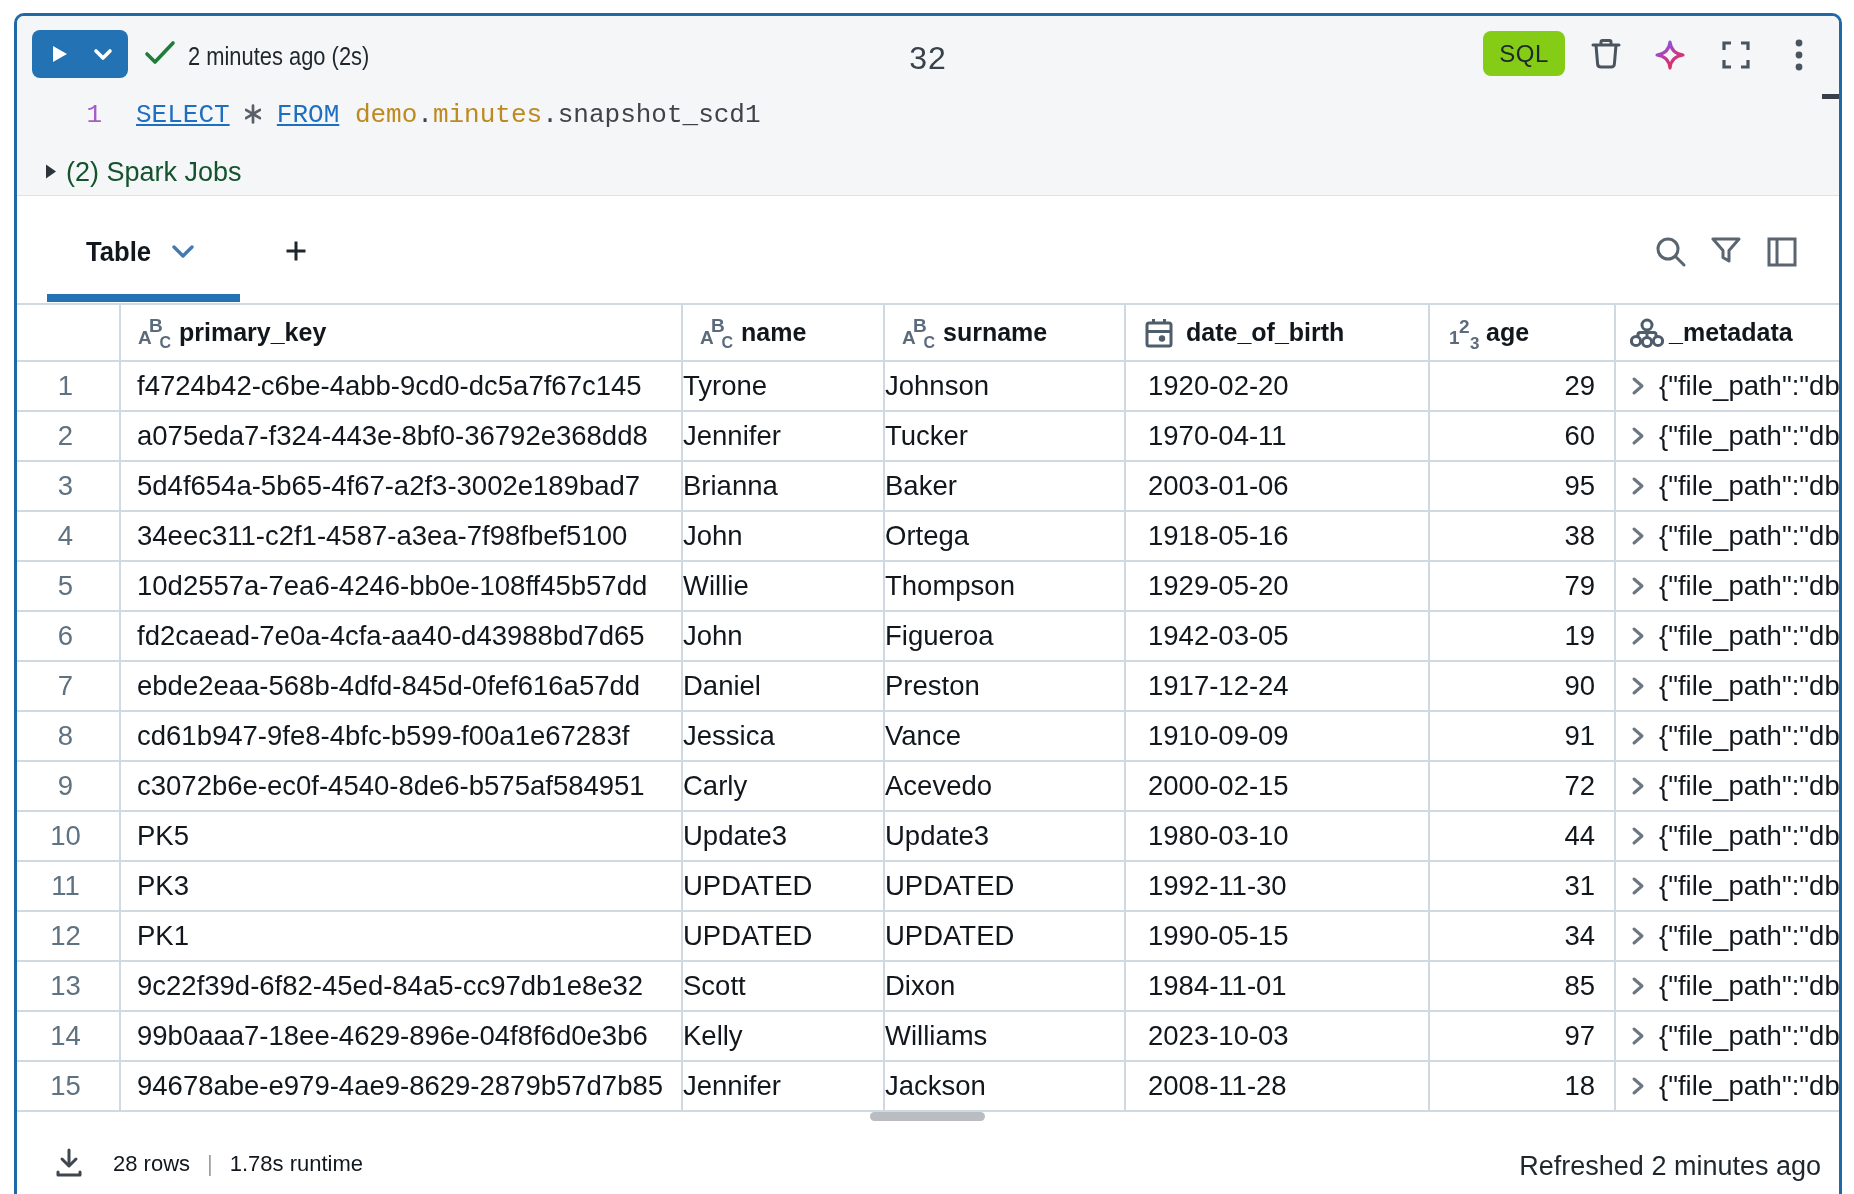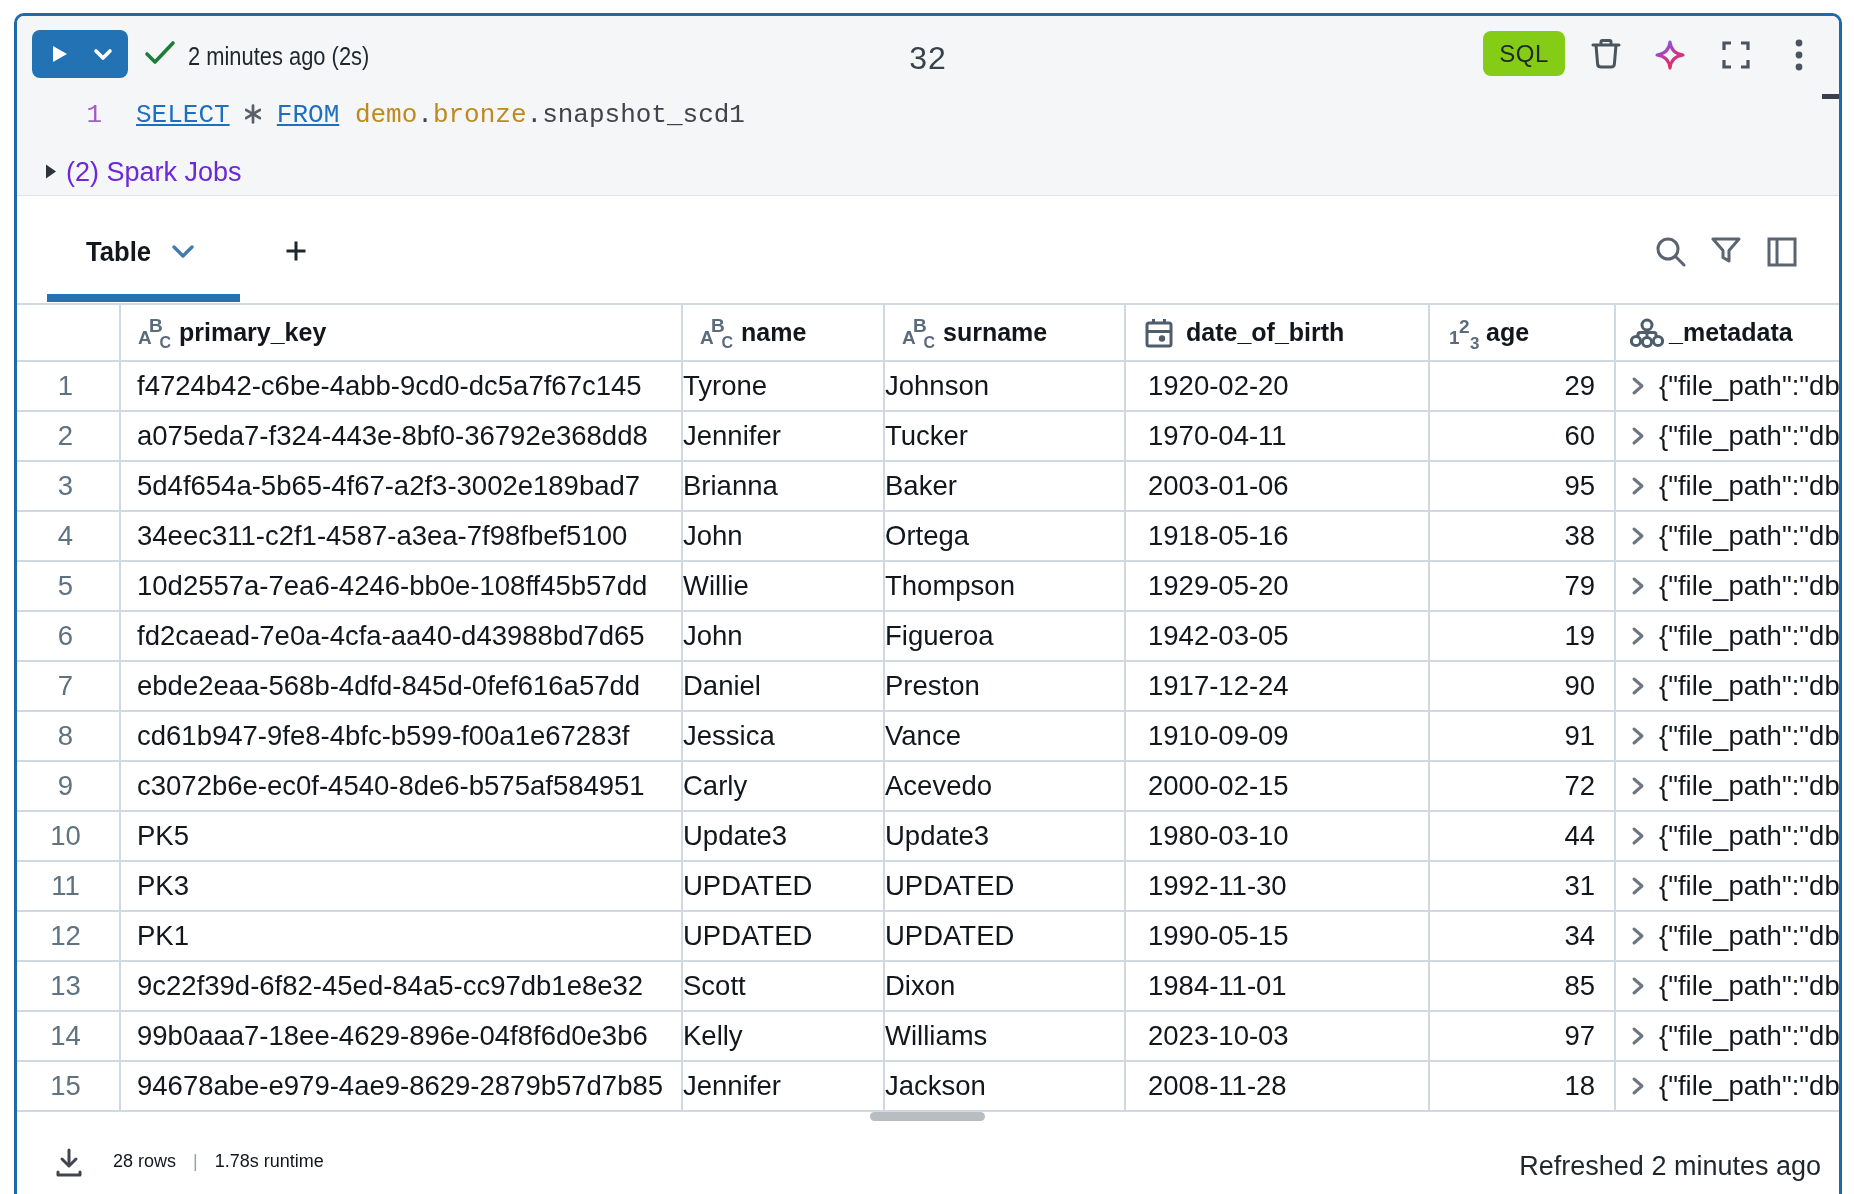--- a/index.html
+++ b/index.html
@@ -10,21 +10,21 @@
   .graytop{position:absolute;left:17px;top:16px;width:1822px;height:180px;
     background:#F4F6F8;border-radius:7px 7px 0 0;border-bottom:1px solid #DEE2E7;box-sizing:border-box;}
   .runbtn{position:absolute;left:32px;top:30px;width:96px;height:48px;background:#2272B4;border-radius:8px;}
   .sqlpill{position:absolute;left:1483px;top:31px;width:82px;height:45px;background:#84cc16;border-radius:8px;
     color:#1F272D;font-size:24px;line-height:45px;text-align:center;letter-spacing:0.5px;}
   .ts{position:absolute;left:188px;top:41px;font-size:26px;color:#1F272D;transform:scaleX(0.842);transform-origin:0 50%;white-space:nowrap;}
   .cellnum{position:absolute;left:900px;top:40px;width:56px;text-align:center;font-size:32px;letter-spacing:1px;color:#39424B;}
   .codeline{position:absolute;left:0;top:100px;font-family:"Liberation Mono",monospace;font-size:26px;color:#3F444B;white-space:pre;}
   .lnum{position:absolute;left:60px;top:100px;width:42px;text-align:right;font-family:"Liberation Mono",monospace;font-size:26px;color:#A35BC9;}
   .kw{color:#1E6FC0;text-decoration:underline;} .id{color:#BE8A1F;}
-  .sparkrow{position:absolute;left:66px;top:157px;font-size:27px;color:#6d28d9;}
+  .sparkrow{position:absolute;left:66px;top:157px;font-size:27px;color:#14532d;}
   .codebar{position:absolute;left:1822px;top:94px;width:17px;height:5px;background:#394049;}
   .tablbl{position:absolute;left:86px;top:237px;font-size:27px;font-weight:bold;color:#11171C;transform:scaleX(0.95);transform-origin:0 50%;}
   .underline{position:absolute;left:47px;top:294px;width:193px;height:8px;background:#2272B4;}
   table.grid{position:absolute;left:17px;top:305px;border-collapse:separate;border-spacing:0;table-layout:fixed;
     width:1822px;font-size:27.5px;color:#11171C;}
   table.grid td, table.grid th{padding:0;margin:0;box-sizing:border-box;overflow:hidden;white-space:nowrap;
     border-bottom:2px solid #D0D9E1;vertical-align:middle;}
   table.grid .vb{border-right:2px solid #D0D9E1;}
   table.grid th{height:57px;text-align:left;font-weight:bold;font-size:25px;}
   table.grid td{height:50px;}
@@ -32,21 +32,21 @@
   .hflex{display:flex;align-items:center;gap:5px;padding-left:17px;}
   table.grid td.pl{padding-left:16px;}
   table.grid td.pl2{}
   table.grid td.pl3{padding-left:22px;}
   table.grid td.num{text-align:right;padding-right:19px;}
   table.grid td.meta{padding-left:14px;}
   .metaflex{display:flex;align-items:center;gap:13px;}
   .metaflex svg{flex:none;}
   .htop{position:absolute;left:17px;top:303px;width:1822px;height:2px;background:#D0D9E1;}
   .pill{position:absolute;left:870px;top:1112px;width:115px;height:9px;border-radius:5px;background:#B9BDC1;}
-  .footL{position:absolute;left:113px;top:1151px;font-size:18px;color:#11171C;}
+  .footL{position:absolute;left:113px;top:1151px;font-size:22px;color:#11171C;}
   .footR{position:absolute;right:33px;top:1151px;font-size:27px;color:#1F272D;}
   .sep{color:#9AA0A6;padding:0 17px;}
   svg{display:block;}
 </style>
 </head>
 <body>
 <div class="cell"></div>
 <div class="graytop"></div>
 
 <div class="runbtn">
@@ -96,21 +96,21 @@
     </g>
 </svg>
 
 <div class="lnum">1</div>
 <div class="codeline" style="left:136px"><span class="kw">SELECT</span> <svg width="16" height="26" viewBox="0 0 16 26" style="display:inline-block;vertical-align:-5px">
       <g stroke="#5A6068" stroke-width="2.7" stroke-linecap="round">
         <path d="M8 4.5 V21.5"></path>
         <path d="M0.9 8.8 L15.1 17.2"></path>
         <path d="M0.9 17.2 L15.1 8.8"></path>
       </g>
-    </svg> <span class="kw">FROM</span> <span class="id">demo</span>.<span class="id">bronze</span>.snapshot_scd1</div>
+    </svg> <span class="kw">FROM</span> <span class="id">demo</span>.<span class="id">minutes</span>.snapshot_scd1</div>
 <div class="codebar"></div>
 <svg class="abs" style="left:44px;top:163px" width="14" height="17" viewBox="0 0 14 17">
   <path d="M2 1.5 L12 8.5 L2 15.5 Z" fill="#2E343B"></path>
 </svg>
 <div class="sparkrow">(2) Spark Jobs</div>
 
 <div class="tablbl">Table</div>
 <svg class="abs" style="left:170px;top:243px" width="26" height="18" viewBox="0 0 26 18">
   <path d="M4 4 L13 13 L22 4" fill="none" stroke="#447AAE" stroke-width="3.4" stroke-linecap="round" stroke-linejoin="round"></path>
 </svg>

